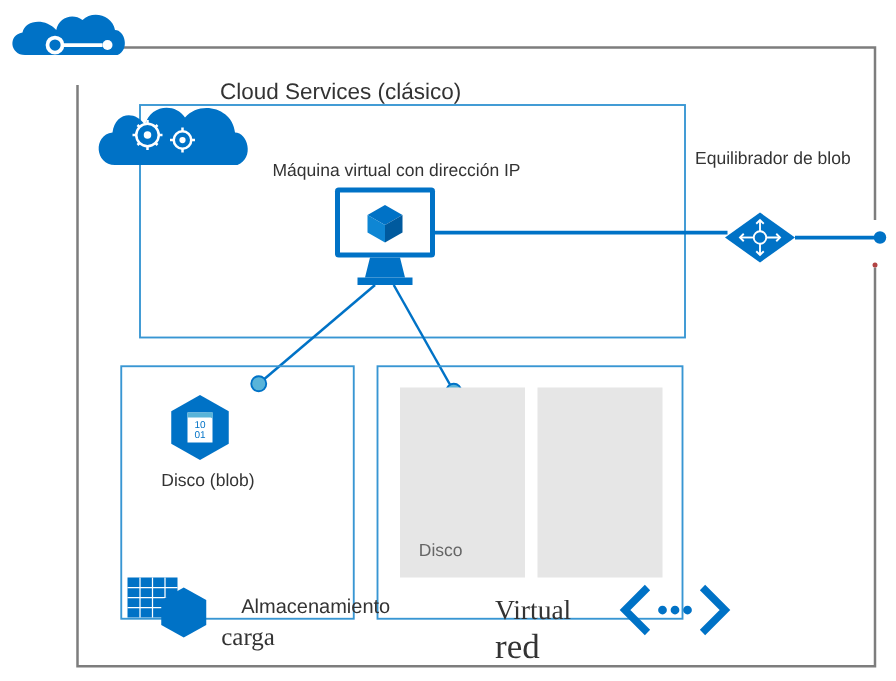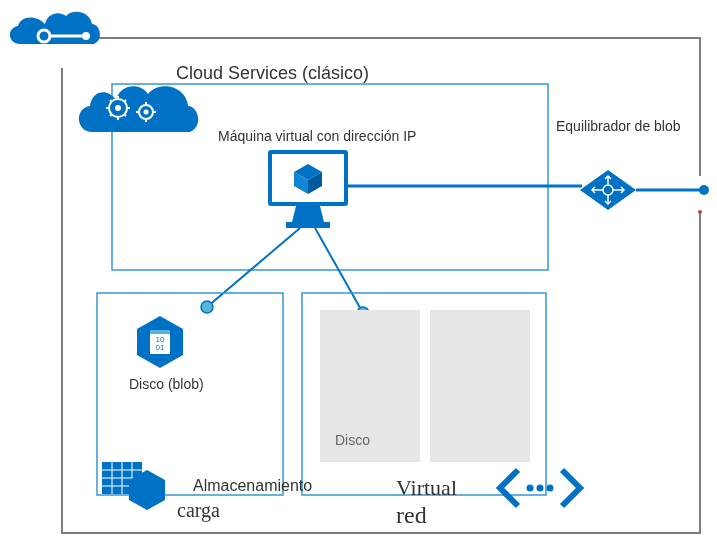--- a/index.html
+++ b/index.html
@@ -182,15 +182,15 @@
 <div class="label" style="left:556px; top:118px;">Equilibrador de blob</div>
 
 <div class="label" style="left:129px; top:376px;">Disco (blob)</div>
 
 <div class="label" style="left:335px; top:432px; color:#666;">Disco</div>
 
 <div class="label" style="left:193px; top:476px; font-size:16px;">Almacenamiento</div>
 <div class="label serif" style="left:177px; top:498px; font-size:20px;">carga</div>
 
 <div class="label serif" style="left:396px; top:474px; font-size:22px;">Virtual</div>
-<div class="label serif" style="left:396px; top:500px; font-size:24px;">red</div>
+<div class="label serif" style="left:396px; top:500px; font-size:28px;">red</div>
 
 </div>
 
 </body></html>

